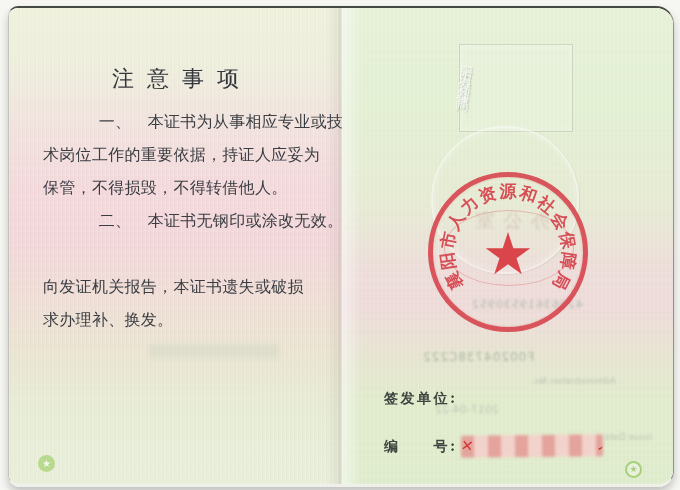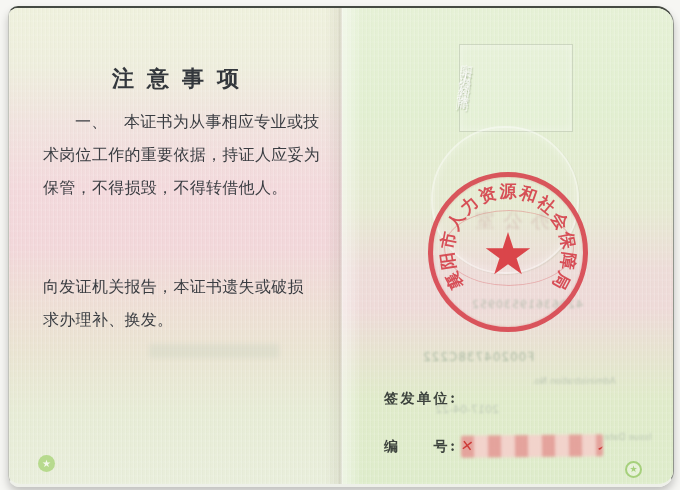--- a/index.html
+++ b/index.html
@@ -41,29 +41,29 @@
     position:absolute;left:330px;top:0;width:7px;height:100%;
     background:linear-gradient(90deg, rgba(120,110,95,.12), rgba(255,255,255,.35) 55%, rgba(120,110,95,.10));
   }
   #stitches{
     position:absolute;left:333px;top:14px;width:1px;height:452px;
     background:repeating-linear-gradient(180deg, rgba(100,100,80,.5) 0 2.5px, rgba(255,255,255,.6) 2.5px 4px, transparent 4px 25px);
   }
   
   #notice-title{
     position:absolute;left:0;top:56px;width:333px;text-align:center;
-    font-size:22px;font-weight:700;color:#33373c;
+    font-size:22px;font-weight:400;color:#33373c;
     letter-spacing:13px;padding-left:13px;box-sizing:border-box;
   }
   .ln{
     position:absolute;left:34px;width:292px;
     font-size:16px;color:#3a3d42;letter-spacing:.3px;
     white-space:nowrap;font-weight:500;
   }
-  .ln.indent{padding-left:32px;}
+  .ln.indent{padding-left:32px;text-align:center;}
   #left-ghost{
     position:absolute;left:140px;top:336px;width:130px;height:14px;
     background:rgba(195,205,185,.28);filter:blur(2px);border-radius:3px;
     transform:scaleX(-1);
   }
   
   .ghost{
     position:absolute;color:#a9b6a5;transform:scaleX(-1);
     filter:blur(1px);opacity:.8;font-family:"DejaVu Sans",sans-serif;white-space:nowrap;
   }
@@ -144,20 +144,21 @@
 
   <div id="left-page" class="page">
     <div class="texture"></div>
     <div class="shade-seam"></div>
 
     <div id="notice-title">注意事项</div>
 
     <div class="ln indent" style="top:104px">一、　本证书为从事相应专业或技</div>
     <div class="ln" style="top:170px">保管，不得损毁，不得转借他人。</div>
     <div class="ln" style="top:137px">术岗位工作的重要依据，持证人应妥为</div>
+    <div class="ln indent" style="top:203px">二、　本证书无钢印或涂改无效。</div>
     <div class="ln" style="top:269px">向发证机关报告，本证书遗失或破损</div>
     <div class="ln" style="top:302px">求办理补、换发。</div>
 
     <div id="left-ghost"></div>
 
     <div id="corner-star-left" class="corner-star">
       <span>★</span>
     </div>
   </div>
 

